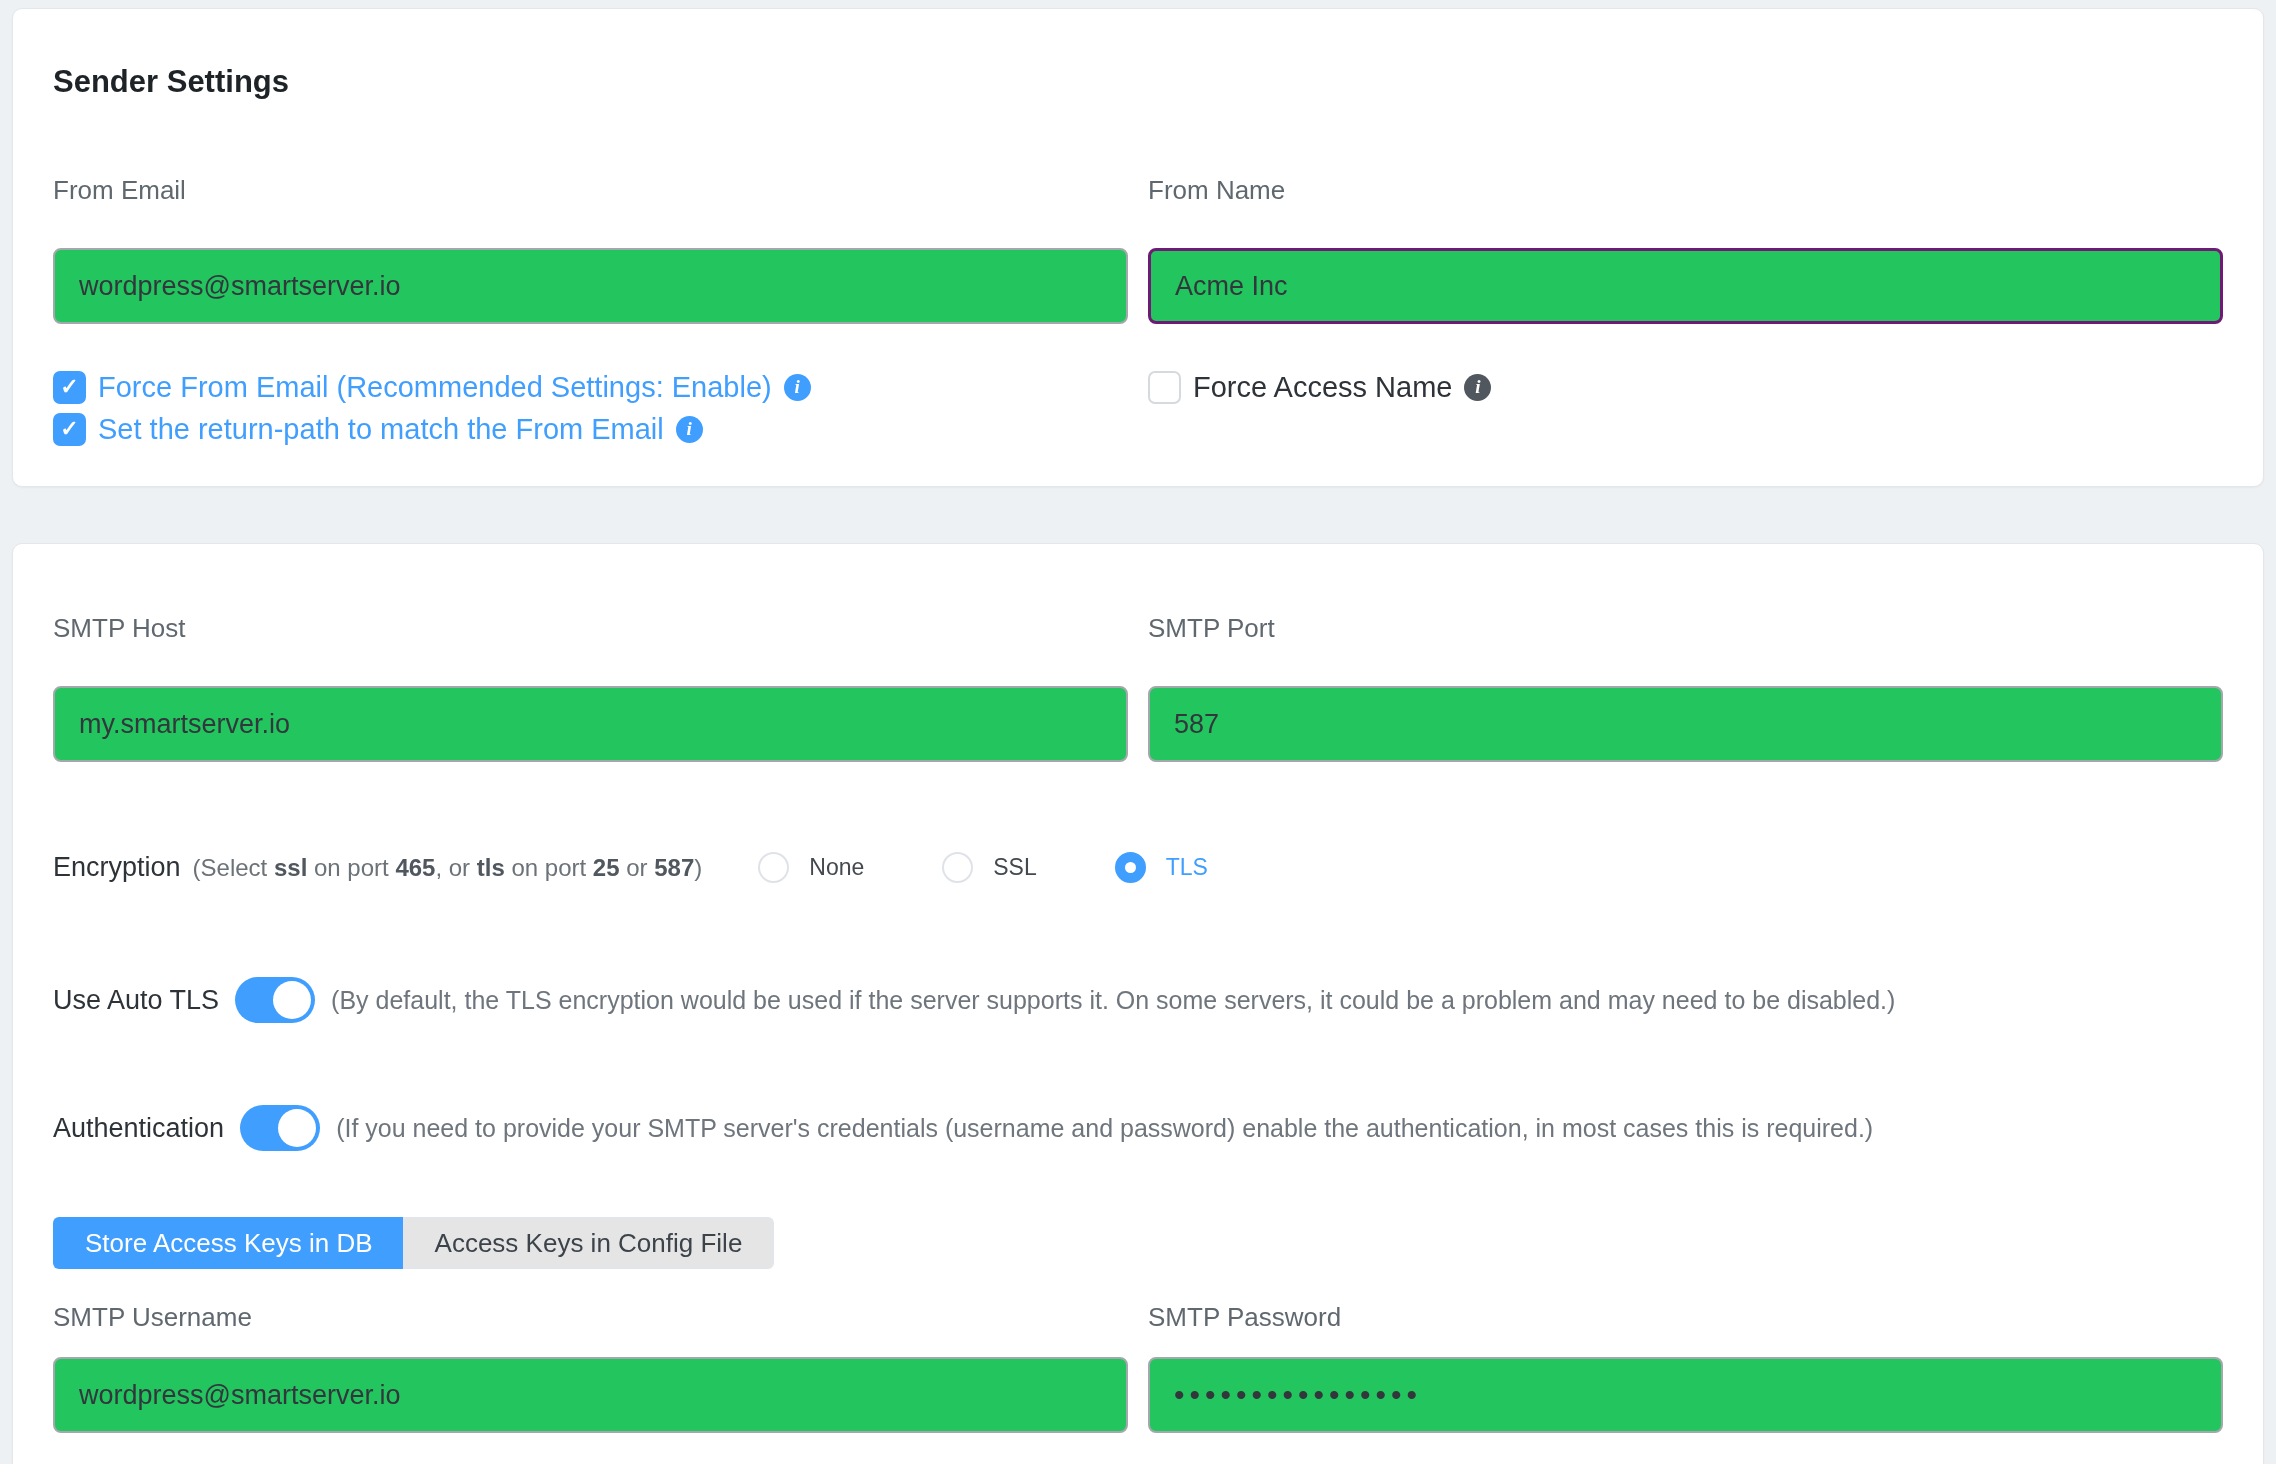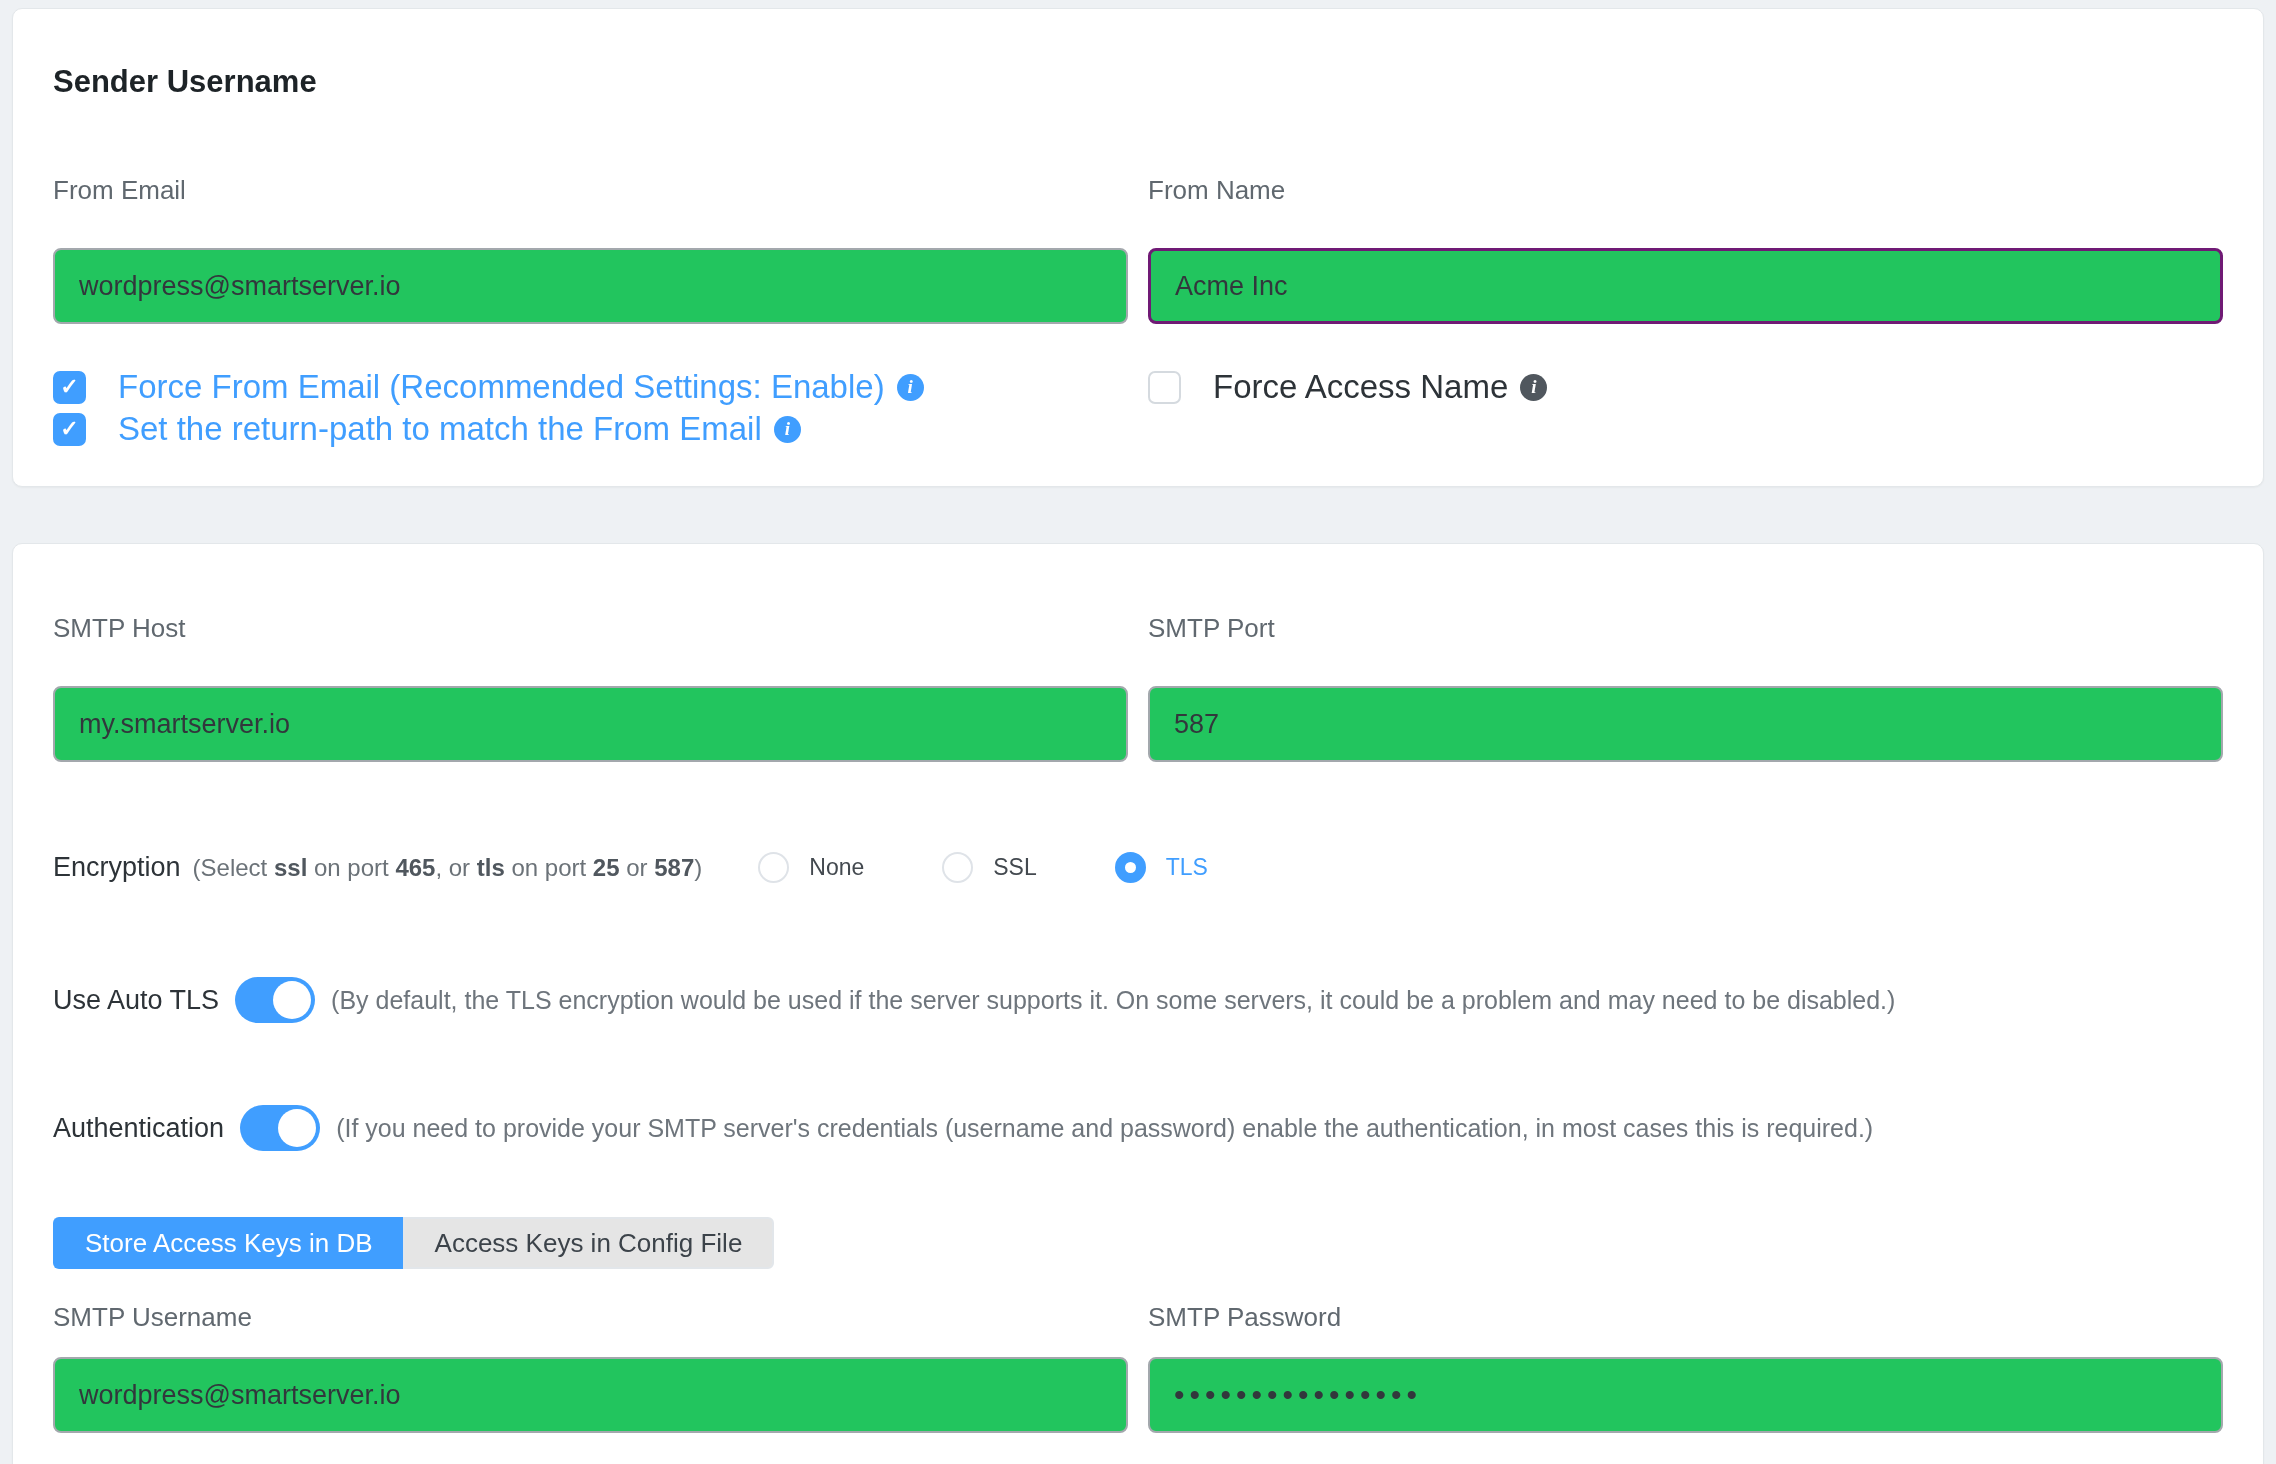--- a/index.html
+++ b/index.html
@@ -69,21 +69,21 @@
   }
   .checkbox .check { display: none; }
   .checkbox.on { background: #409eff; border-color: #409eff; }
   .checkbox.on .check {
     display: block;
     color: #fff;
     font-size: 22px;
     font-weight: bold;
     line-height: 1;
   }
-  .check-label { margin-left: 32px; font-size: 33px; line-height: 34px; }
+  .check-label { margin-left: 12px; font-size: 29px; line-height: 34px; }
   .check-label.blue { color: #409eff; }
   .check-label.dark { color: #2d3338; }
   .info-icon {
     display: inline-flex; align-items: center; justify-content: center;
     width: 27px; height: 27px;
     border-radius: 50%;
     margin-left: 12px;
     color: #fff;
     font-family: "Liberation Serif", serif;
     font-style: italic;
@@ -152,21 +152,21 @@
   .tab:first-child { border-radius: 6px 0 0 6px; border-right: none; }
   .tab:last-child { border-radius: 0 6px 6px 0; }
   .tab.on { background: #409eff; border-color: #409eff; color: #fff; }
 
   .grid.bottom { margin-top: 34px; }
 </style>
 </head>
 <body>
 
 <section class="card card1">
-  <h2 class="section-title">Sender Username</h2>
+  <h2 class="section-title">Sender Settings</h2>
   <div class="grid">
     <div class="col">
       <label class="field-label">From Email</label>
       <input class="text-input" type="text" value="wordpress@smartserver.io" style="">
       <div class="check-group">
         <div class="check-row">
           <span class="checkbox on">
               <span class="check">✓</span>
             </span>
           <span class="check-label blue">Force From Email (Recommended Settings: Enable)</span>

